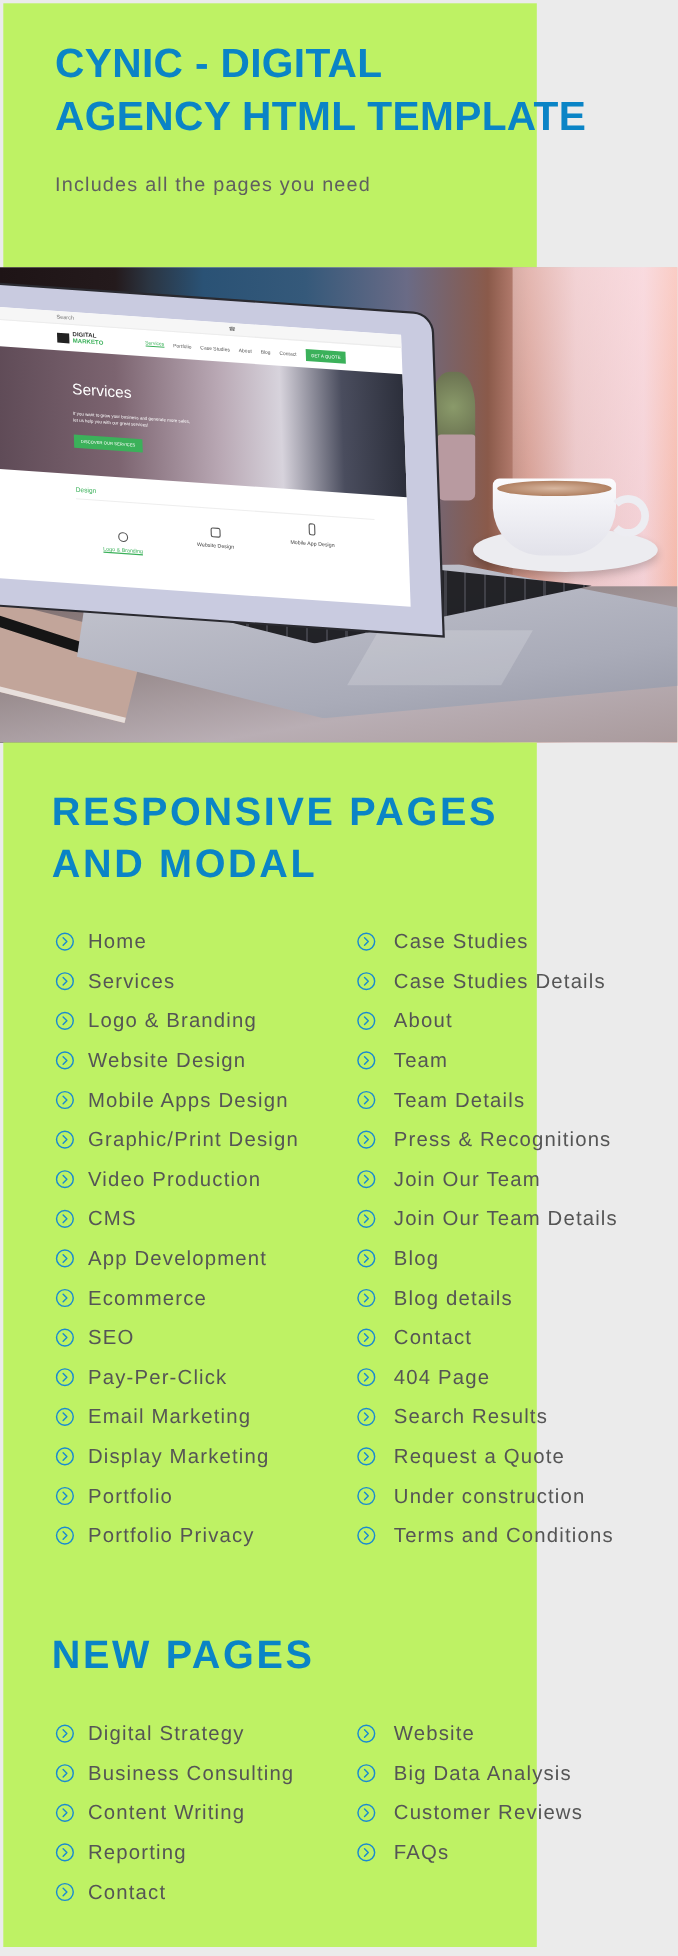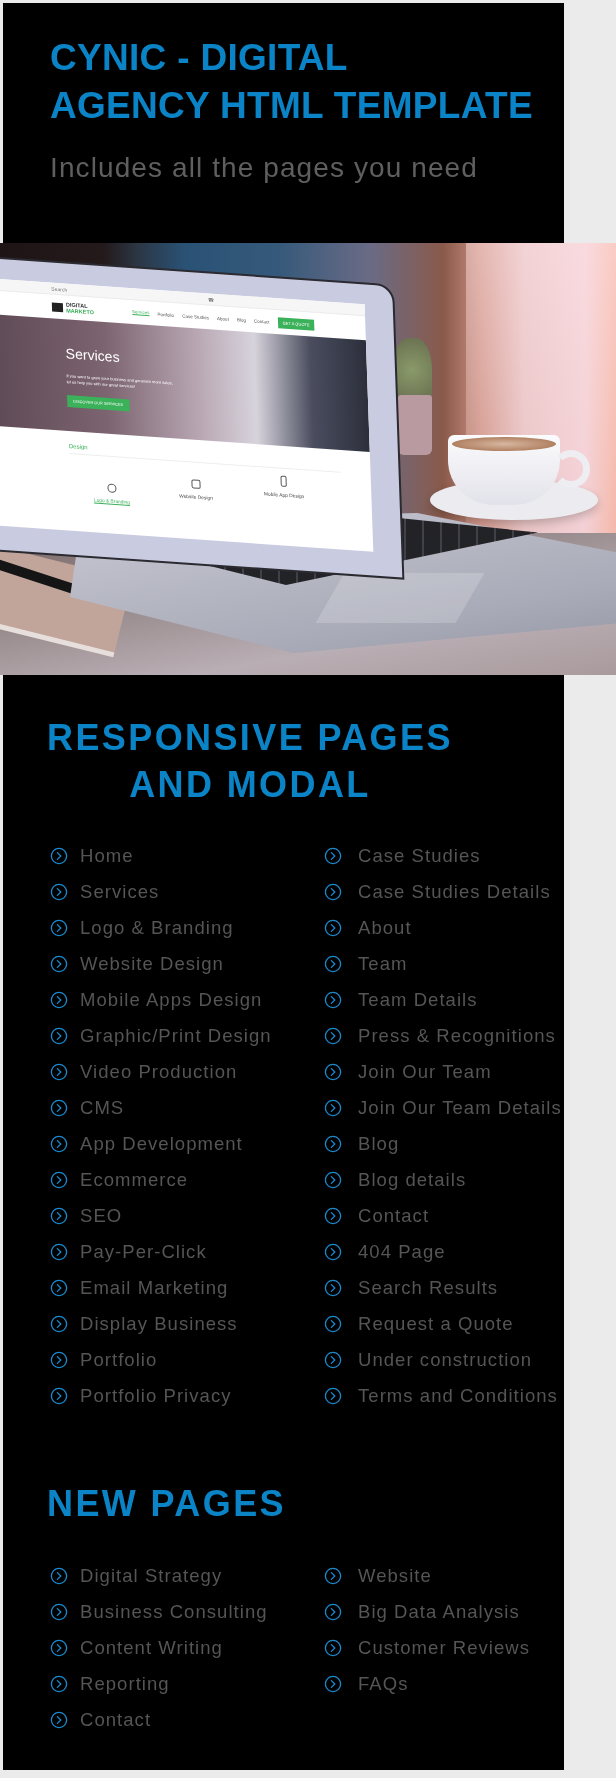--- a/index.html
+++ b/index.html
@@ -1,30 +1,30 @@
 <!DOCTYPE html>
 <html><head>
   <meta charset="utf-8">
   <style>
     * { box-sizing: border-box; margin: 0; padding: 0; }
     html, body { width: 616px; height: 1778px; background: #ebebeb; overflow: hidden; }
     body { font-family: "Liberation Sans", sans-serif; position: relative; }
 
     .frame { position: absolute; left: 2px; top: 2px; width: 612px; height: 1773px; background: #ebebeb; }
-    .panel { position: absolute; left: 3px; top: 3px; width: 561px; background: #000000; }
+    .panel { position: absolute; left: 3px; top: 3px; width: 485px; background: #bef264; }
     .panel-top { height: 240px; }
     .panel-bottom { top: 675px; height: 1095px; }
 
     .h1 { position: absolute; left: 47px; color: #0a84c6; font-weight: 700; font-size: 37px; letter-spacing: 0.3px; line-height: 48px; }
     .h1 .line { display: block; white-space: nowrap; }
-    .subtitle { position: absolute; left: 47px; top: 150px; color: #5f5f5f; font-size: 28px; line-height: 30px; letter-spacing: 1.1px; font-weight: 400; }
+    .subtitle { position: absolute; left: 47px; top: 150px; color: #5f5f5f; font-size: 18px; line-height: 30px; letter-spacing: 1.1px; font-weight: 400; }
     .subtitle .line { display: block; white-space: nowrap; }
 
     .h2 { position: absolute; left: 47px; color: #0a84c6; font-weight: 700; font-size: 36px; letter-spacing: 2.4px; line-height: 47px; }
-    .h2 .line { display: block; white-space: nowrap; text-align: center; }
+    .h2 .line { display: block; white-space: nowrap; }
 
     .list { position: absolute; list-style: none; }
     .list li { height: 36px; display: flex; align-items: center; white-space: nowrap; }
     .list .ico { width: 18px; height: 18px; flex: 0 0 18px; margin-right: 12px; }
     .list.right .ico { margin-right: 16px; }
     .list .lbl { font-size: 18.5px; color: #555555; letter-spacing: 1.05px; }
 
     
     .photo { position: absolute; left: 0; top: 243px; width: 616px; height: 432px; overflow: hidden;
       background:
@@ -252,21 +252,21 @@
       <circle cx="9" cy="9" r="7.6" fill="none" stroke="#1a8ad0" stroke-width="1.3"></circle>
       <polyline points="7.4,5.6 10.8,9 7.4,12.4" fill="none" stroke="#1a8ad0" stroke-width="1.3" stroke-linejoin="round" stroke-linecap="round"></polyline>
     </svg>
     <span class="lbl">Email Marketing</span>
   </li>
     <li>
     <svg class="ico" viewBox="0 0 18 18">
       <circle cx="9" cy="9" r="7.6" fill="none" stroke="#1a8ad0" stroke-width="1.3"></circle>
       <polyline points="7.4,5.6 10.8,9 7.4,12.4" fill="none" stroke="#1a8ad0" stroke-width="1.3" stroke-linejoin="round" stroke-linecap="round"></polyline>
     </svg>
-    <span class="lbl">Display Business</span>
+    <span class="lbl">Display Marketing</span>
   </li>
     <li>
     <svg class="ico" viewBox="0 0 18 18">
       <circle cx="9" cy="9" r="7.6" fill="none" stroke="#1a8ad0" stroke-width="1.3"></circle>
       <polyline points="7.4,5.6 10.8,9 7.4,12.4" fill="none" stroke="#1a8ad0" stroke-width="1.3" stroke-linejoin="round" stroke-linecap="round"></polyline>
     </svg>
     <span class="lbl">Portfolio</span>
   </li>
     <li>
     <svg class="ico" viewBox="0 0 18 18">

